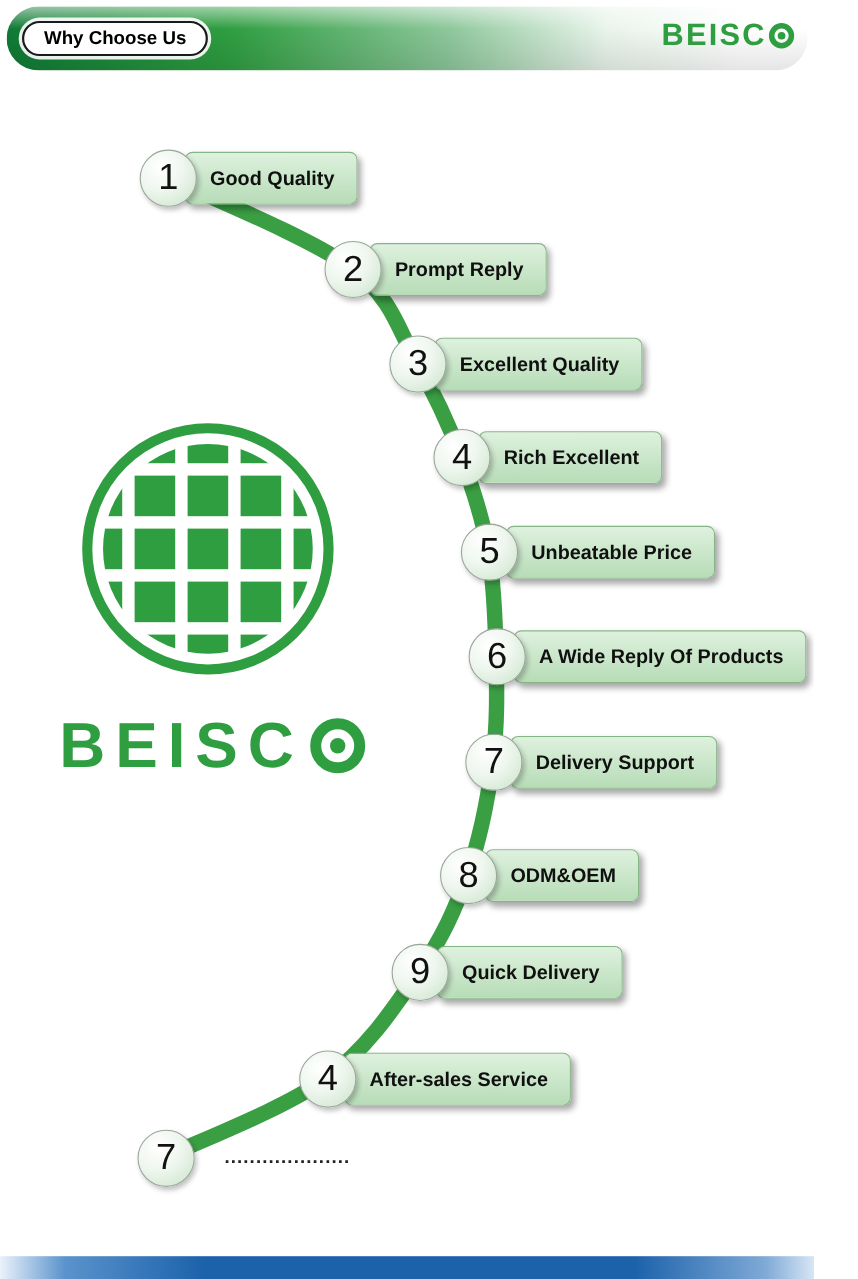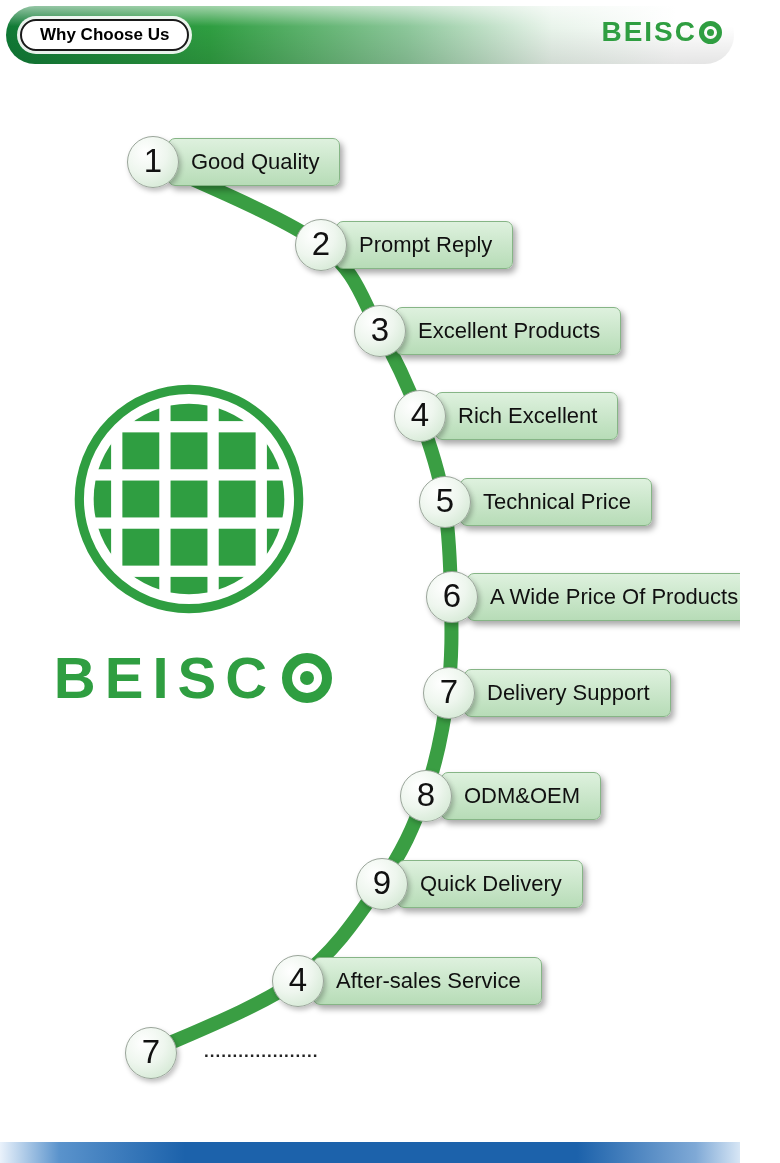--- a/index.html
+++ b/index.html
@@ -45,24 +45,25 @@
   }
 
   
   #arc-svg{position:absolute;left:0;top:0;z-index:1;pointer-events:none;}
 
   
   #items-layer{position:absolute;inset:0;z-index:2;}
   .item{position:absolute;width:0;height:0;}
   .label{
     position:absolute;left:16px;top:-23px;height:46px;line-height:46px;white-space:nowrap;
-    padding:0 20px 0 22px;font-size:22px;color:#101010;border-radius:7px;z-index:2;
+    padding:0 20px 0 22px;font-size:18px;color:#101010;border-radius:7px;z-index:2;
     background:linear-gradient(180deg,var(--box-top,#def1de),var(--box-bot,#b7dcb7));
     border:1px solid #86b586;
     box-shadow:3px 4px 6px rgba(0,0,0,0.35);
+    font-weight:bold;
   }
   .label.no-box{
     background:none;border:none;box-shadow:none;height:46px;line-height:46px;
     padding:0 0 0 38px;font-size:17px;font-weight:bold;letter-spacing:1px;color:#222;
   }
   .num-circle{
     position:absolute;left:-25px;top:-25px;width:50px;height:50px;border-radius:50%;z-index:3;
     background:radial-gradient(circle at 35% 30%, #ffffff 0%, #eef6ee 45%, #c9e3c9 100%);
     border:1px solid #9aa59a;text-align:center;line-height:48px;font-size:33px;color:#111;
     box-shadow:2px 3px 5px rgba(0,0,0,0.25);
@@ -136,33 +137,33 @@
   <div id="items-layer">
       <div class="item" style="left: 152px; top: 161px;">
         <div class="label">Good Quality</div>
         <div class="num-circle">1</div>
       </div>
       <div class="item" style="left: 320px; top: 244px;">
         <div class="label">Prompt Reply</div>
         <div class="num-circle">2</div>
       </div>
       <div class="item" style="left: 379px; top: 330px;">
-        <div class="label">Excellent Products</div>
+        <div class="label">Excellent Quality</div>
         <div class="num-circle">3</div>
       </div>
       <div class="item" style="left: 419px; top: 415px;">
         <div class="label">Rich Excellent</div>
         <div class="num-circle">4</div>
       </div>
       <div class="item" style="left: 444px; top: 501px;">
-        <div class="label">Technical Price</div>
+        <div class="label">Unbeatable Price</div>
         <div class="num-circle">5</div>
       </div>
       <div class="item" style="left: 451px; top: 596px;">
-        <div class="label">A Wide Price Of Products</div>
+        <div class="label">A Wide Reply Of Products</div>
         <div class="num-circle">6</div>
       </div>
       <div class="item" style="left: 448px; top: 692px;">
         <div class="label">Delivery Support</div>
         <div class="num-circle">7</div>
       </div>
       <div class="item" style="left: 425px; top: 795px;">
         <div class="label">ODM&amp;OEM</div>
         <div class="num-circle">8</div>
       </div>

